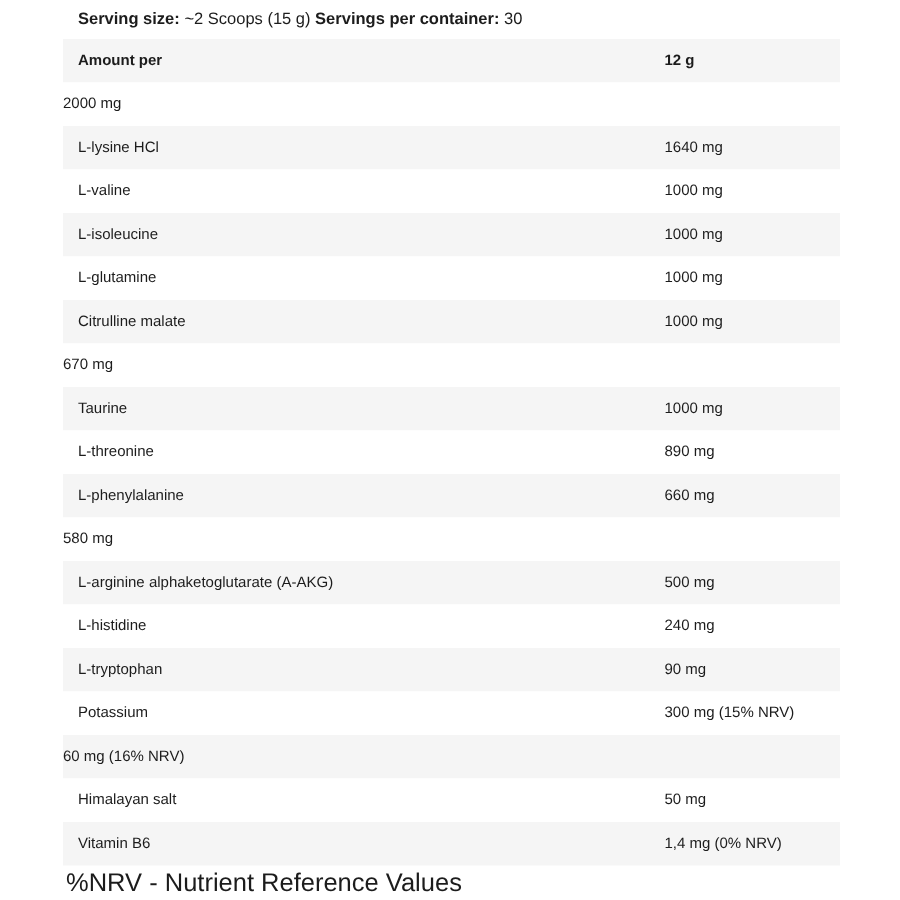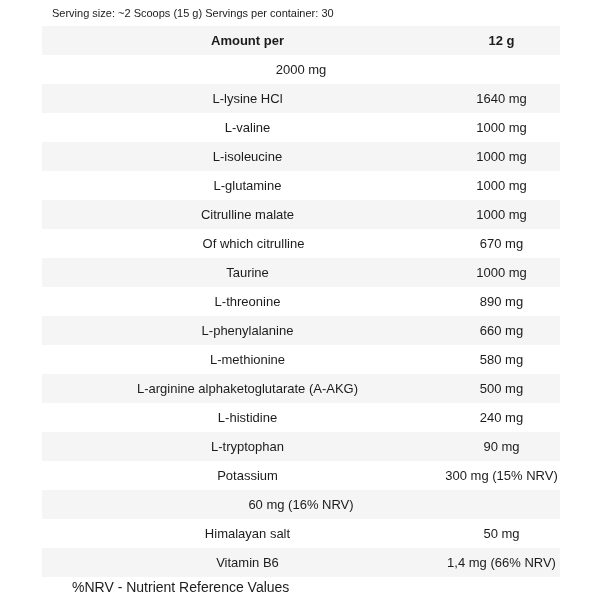--- a/index.html
+++ b/index.html
@@ -17,50 +17,48 @@
     overflow: hidden;
   }
   .serving-line {
     position: absolute;
     left: 52px;
     top: 6px;
     font-size: 11px;
     line-height: 14px;
     white-space: nowrap;
   }
-  .serving-line .b { font-weight: normal; }
+  .serving-line .b { font-weight: bold; }
   .facts-table {
     position: absolute;
     left: 42px;
     top: 26px;
     width: 518px;
   }
   .row {
     display: flex;
     align-items: center;
     height: 29px;
-    font-size: 13px;
+    font-size: 10px;
     background: #ffffff;
-    text-align: center;
   }
   .row.alt { background: var(--row-alt); }
   .row .name {
     width: 401px;
     padding-left: 10px;
     flex: none;
   }
   .row.indent .name { padding-left: 22px; }
   .row .amt { flex: 1; }
   .row.header { font-weight: bold; }
   .footnote {
     position: absolute;
     left: 44px;
     top: 579px;
-    font-size: 14px;
-    margin-left: 28px;
+    font-size: 17px;
   }
 </style>
 </head>
 <body>
 
 <div class="serving-line">
   <span class="b">Serving size:</span>
   <span>~2 Scoops (15 g)</span>
   <span class="b">Servings per container:</span>
   <span>30</span>
@@ -89,37 +87,35 @@
       </div>
       <div class="row">
         <span class="name">L-glutamine</span>
         <span class="amt">1000 mg</span>
       </div>
       <div class="row alt">
         <span class="name">Citrulline malate</span>
         <span class="amt">1000 mg</span>
       </div>
       <div class="row indent">
-        <span class="name">Of which citrulline</span>
         <span class="amt">670 mg</span>
       </div>
       <div class="row alt">
         <span class="name">Taurine</span>
         <span class="amt">1000 mg</span>
       </div>
       <div class="row">
         <span class="name">L-threonine</span>
         <span class="amt">890 mg</span>
       </div>
       <div class="row alt">
         <span class="name">L-phenylalanine</span>
         <span class="amt">660 mg</span>
       </div>
       <div class="row">
-        <span class="name">L-methionine</span>
         <span class="amt">580 mg</span>
       </div>
       <div class="row alt">
         <span class="name">L-arginine alphaketoglutarate (A-AKG)</span>
         <span class="amt">500 mg</span>
       </div>
       <div class="row">
         <span class="name">L-histidine</span>
         <span class="amt">240 mg</span>
       </div>
@@ -133,18 +129,18 @@
       </div>
       <div class="row alt">
         <span class="amt">60 mg (16% NRV)</span>
       </div>
       <div class="row">
         <span class="name">Himalayan salt</span>
         <span class="amt">50 mg</span>
       </div>
       <div class="row alt">
         <span class="name">Vitamin B6</span>
-        <span class="amt">1,4 mg (66% NRV)</span>
+        <span class="amt">1,4 mg (0% NRV)</span>
       </div>
     </div>
 </div>
 
 <div class="footnote">%NRV - Nutrient Reference Values</div>
 
 </body></html>

